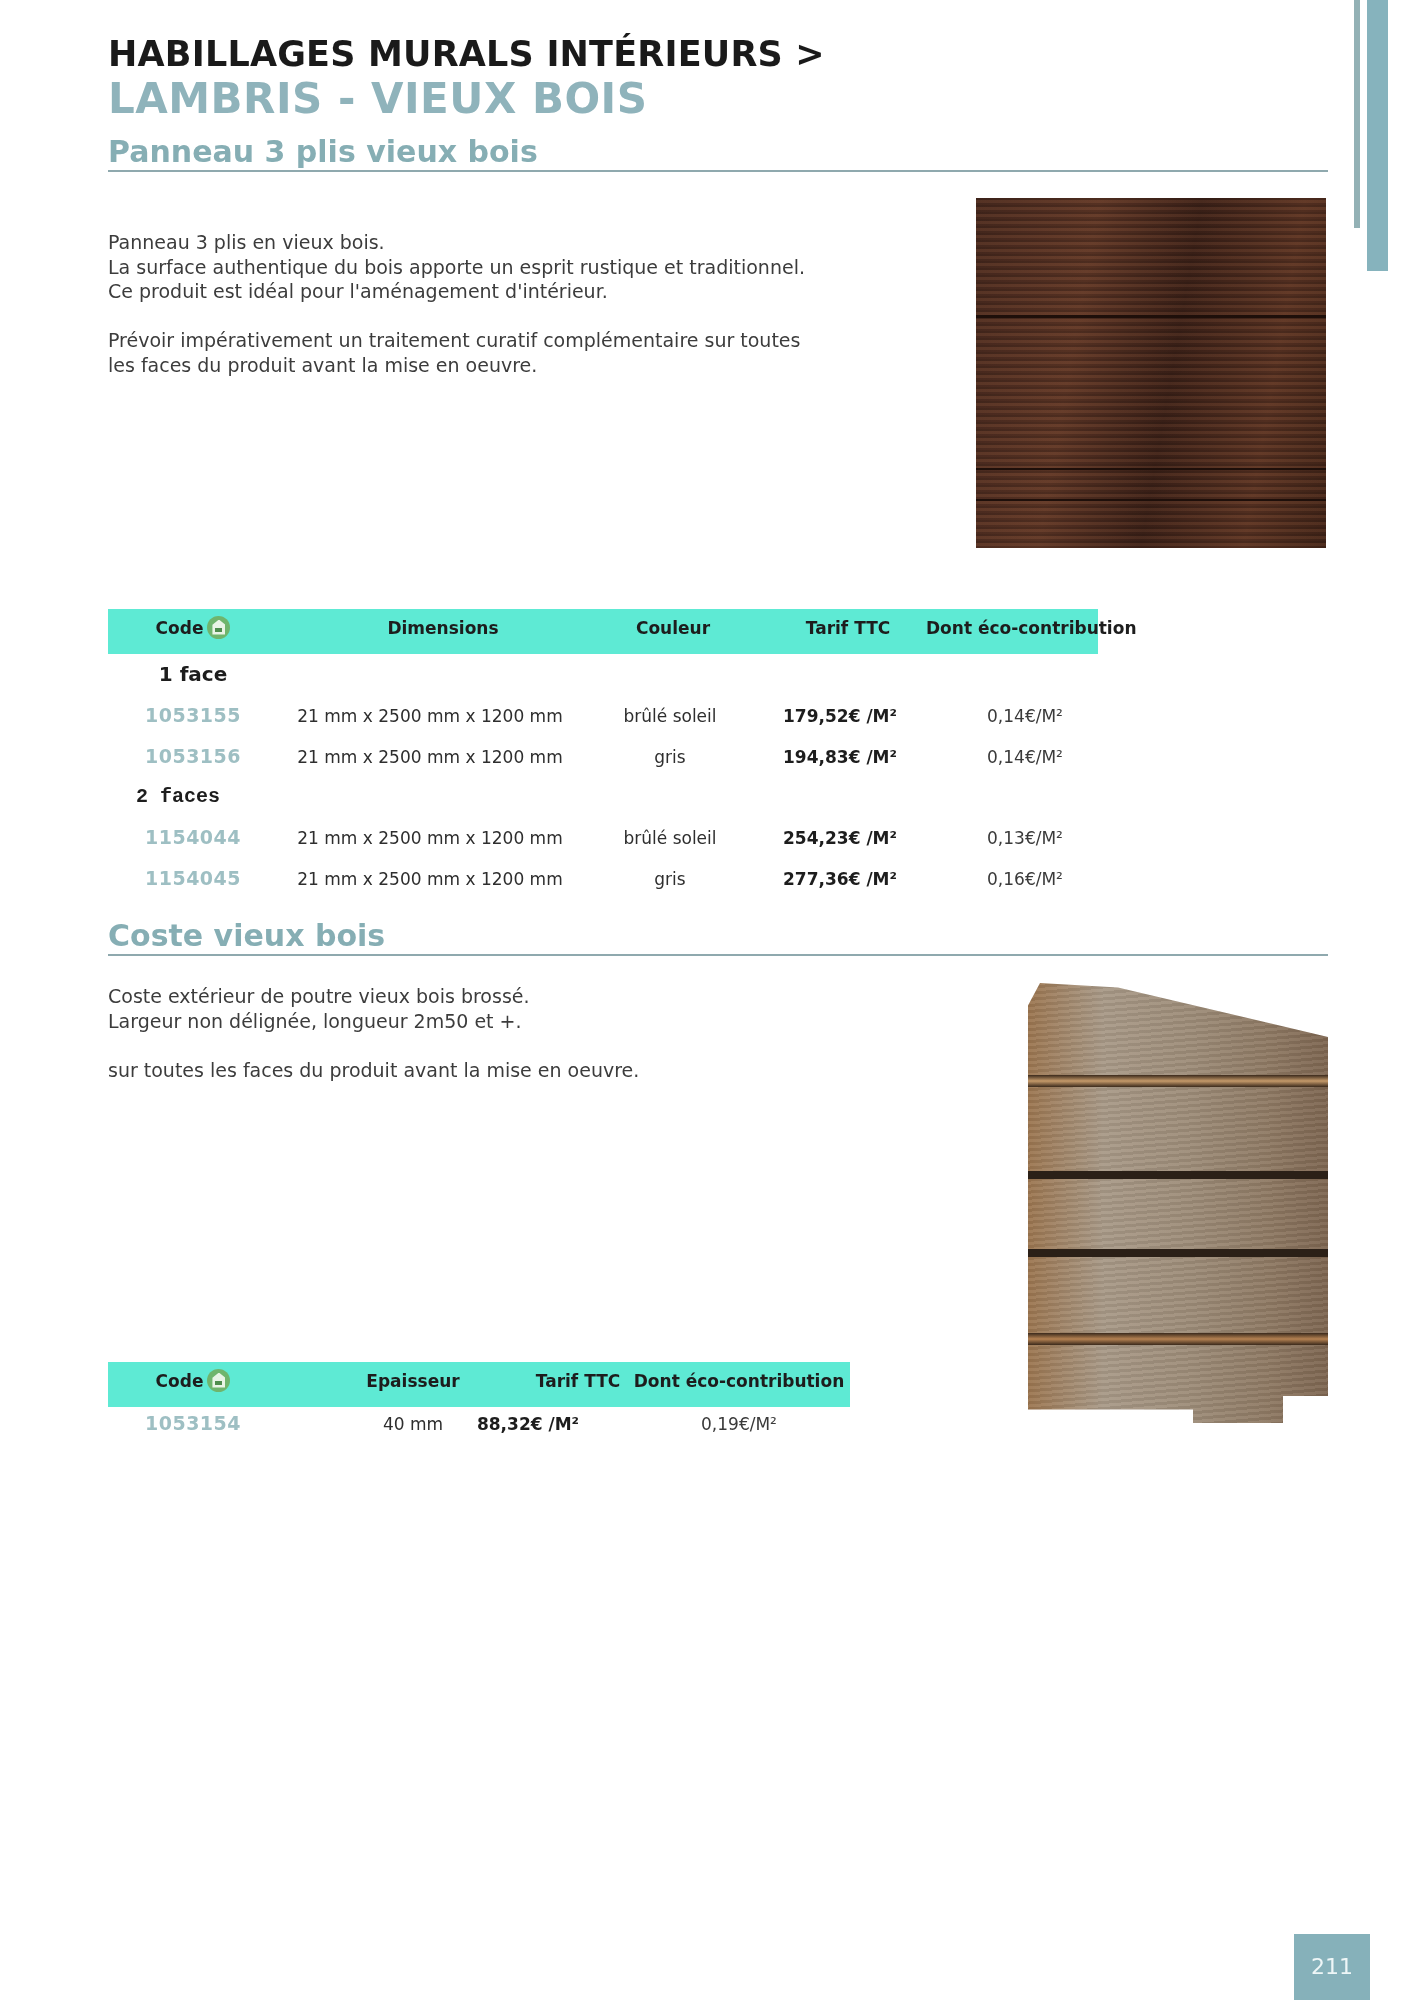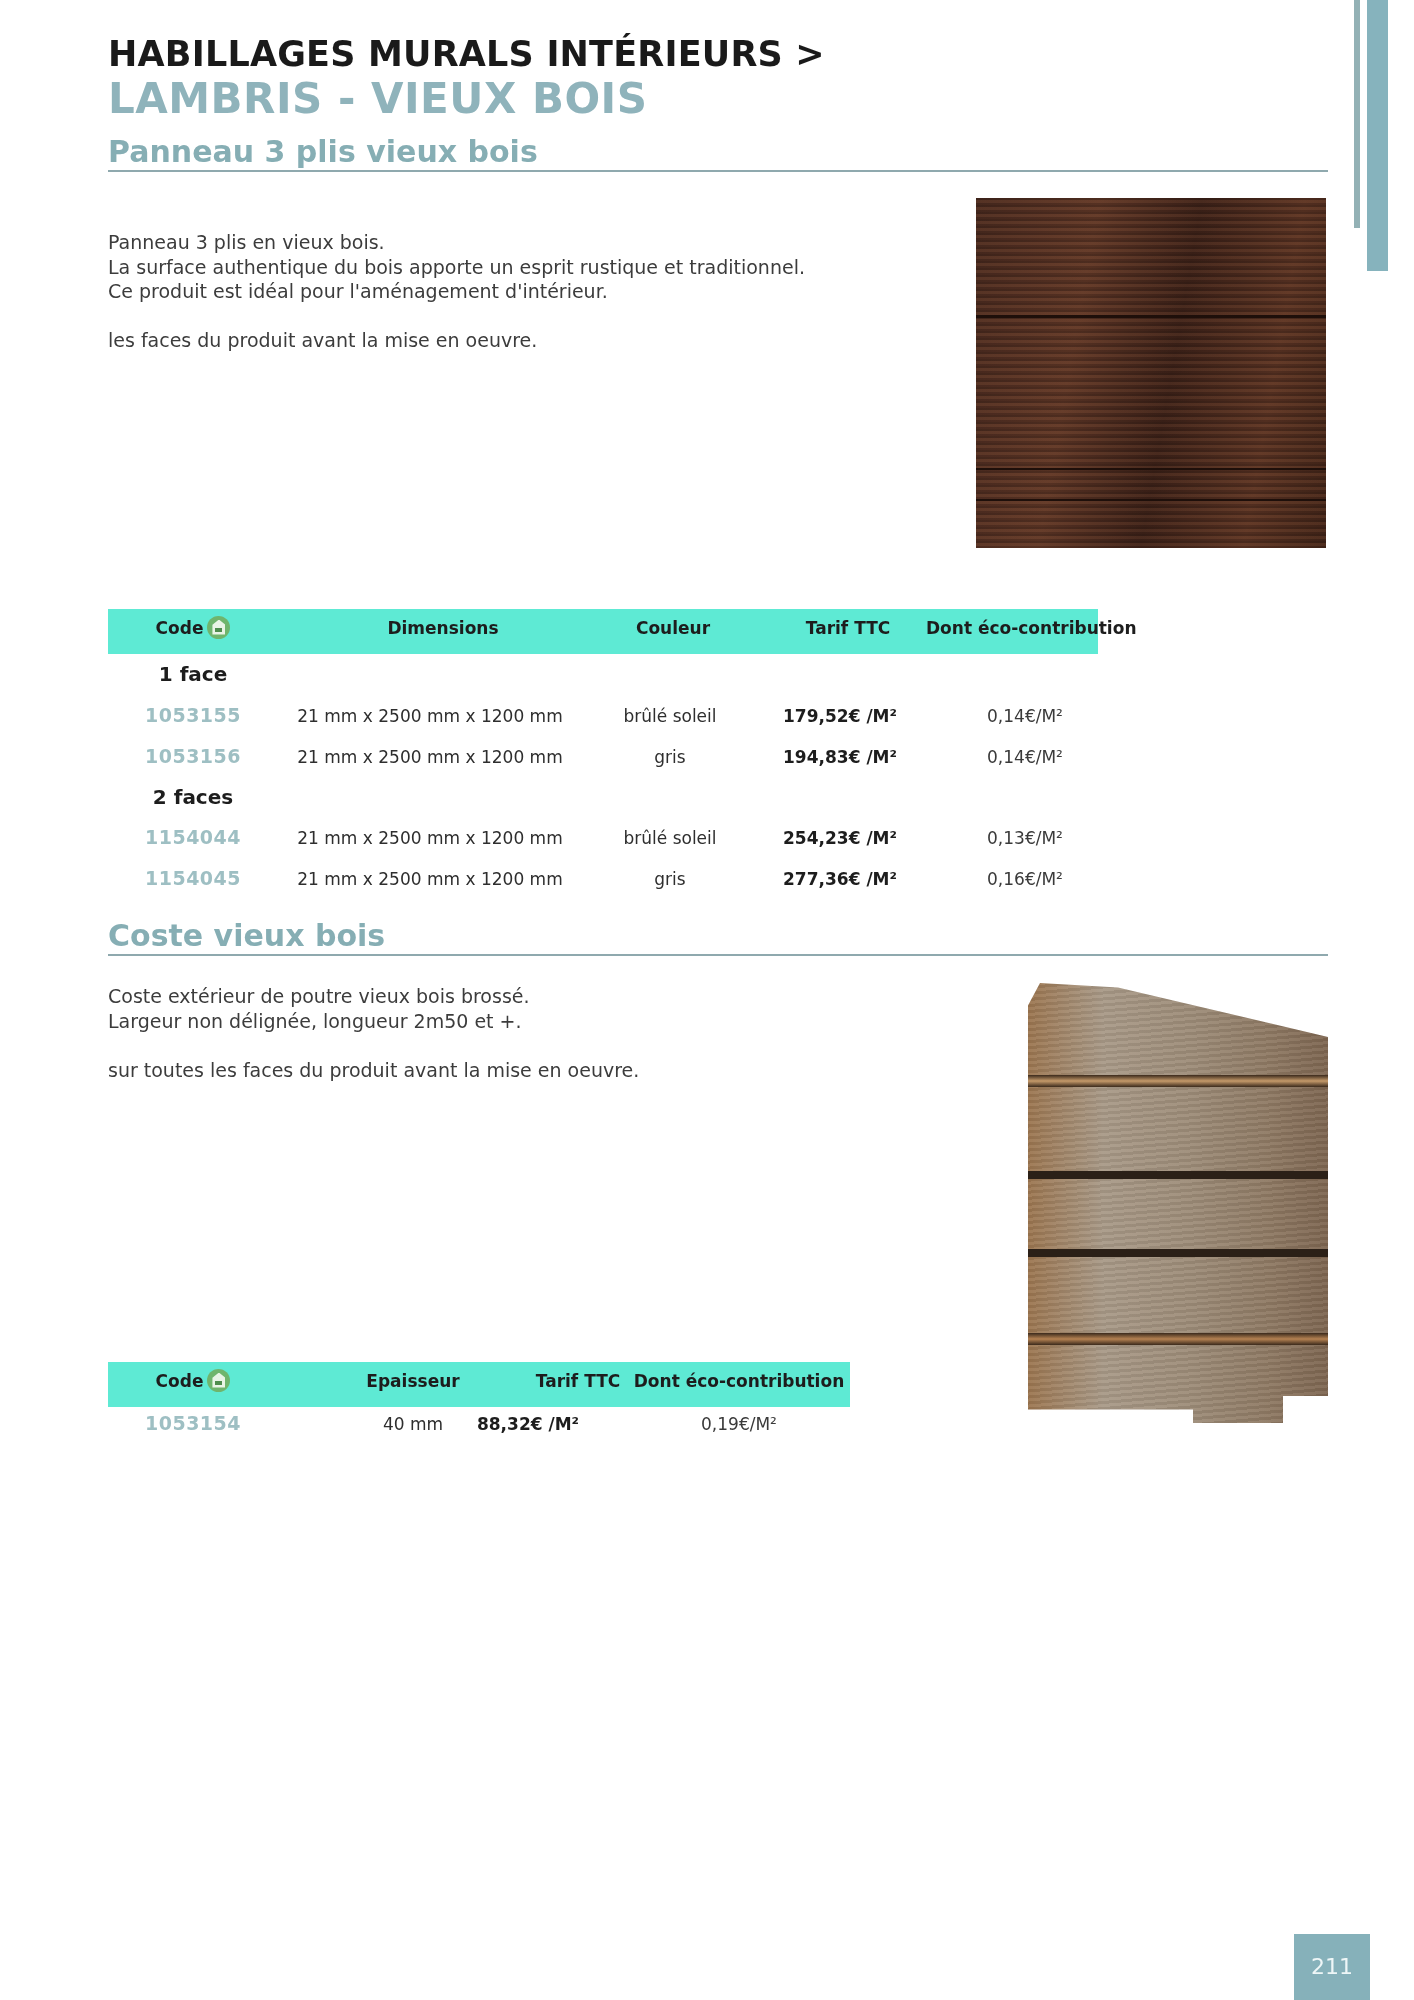--- a/index.html
+++ b/index.html
@@ -52,20 +52,21 @@
 <div class="abs h2">LAMBRIS - VIEUX BOIS</div>
 
 <div class="abs sec-title" style="left:108px;top:134px;">Panneau 3 plis vieux bois</div>
 <div class="abs rule" style="left:108px;top:170px;width:1220px;"></div>
 
 <div class="abs para" style="left:108px;top:198px;margin-top:32px;">
   <div>Panneau 3 plis en vieux bois.</div>
   <div>La surface authentique du bois apporte un esprit rustique et traditionnel.</div>
   <div>Ce produit est idéal pour l'aménagement d'intérieur.</div>
   <div style="height:24.5px"></div>
+  <div>Prévoir impérativement un traitement curatif complémentaire sur toutes</div>
   <div>les faces du produit avant la mise en oeuvre.</div>
 </div>
 
 <div class="abs wood"></div>
 
 <div class="abs thead" style="left:108px;top:609px;width:990px;">
   <div class="th" style="left:0;width:170px;">
     <span>Code</span><span class="code-icon"><span class="house"></span></span>
   </div>
   <div class="th" style="left:220px;width:230px;">Dimensions</div>
@@ -84,21 +85,21 @@
   <div class="cell eco" style="left:960px;top:706px;width:130px;">0,14€/M²</div>
 </div>
 <div>
   <div class="cell code" style="left:108px;top:745px;width:170px;">1053156</div>
   <div class="cell" style="left:280px;top:747px;width:300px;">21 mm x 2500 mm x 1200 mm</div>
   <div class="cell" style="left:600px;top:747px;width:140px;">gris</div>
   <div class="cell price" style="left:760px;top:747px;width:160px;">194,83€ /M²</div>
   <div class="cell eco" style="left:960px;top:747px;width:130px;">0,14€/M²</div>
 </div>
 
-<div class="cell group" style="left:108px;top:785px;width:170px;">2 faces</div>
+<div class="cell group" style="left:93px;top:785px;width:170px;font-family:Liberation Mono, monospace;">2 faces</div>
 
 <div>
   <div class="cell code" style="left:108px;top:826px;width:170px;">1154044</div>
   <div class="cell" style="left:280px;top:828px;width:300px;">21 mm x 2500 mm x 1200 mm</div>
   <div class="cell" style="left:600px;top:828px;width:140px;">brûlé soleil</div>
   <div class="cell price" style="left:760px;top:828px;width:160px;">254,23€ /M²</div>
   <div class="cell eco" style="left:960px;top:828px;width:130px;">0,13€/M²</div>
 </div>
 <div>
   <div class="cell code" style="left:108px;top:867px;width:170px;">1154045</div>

